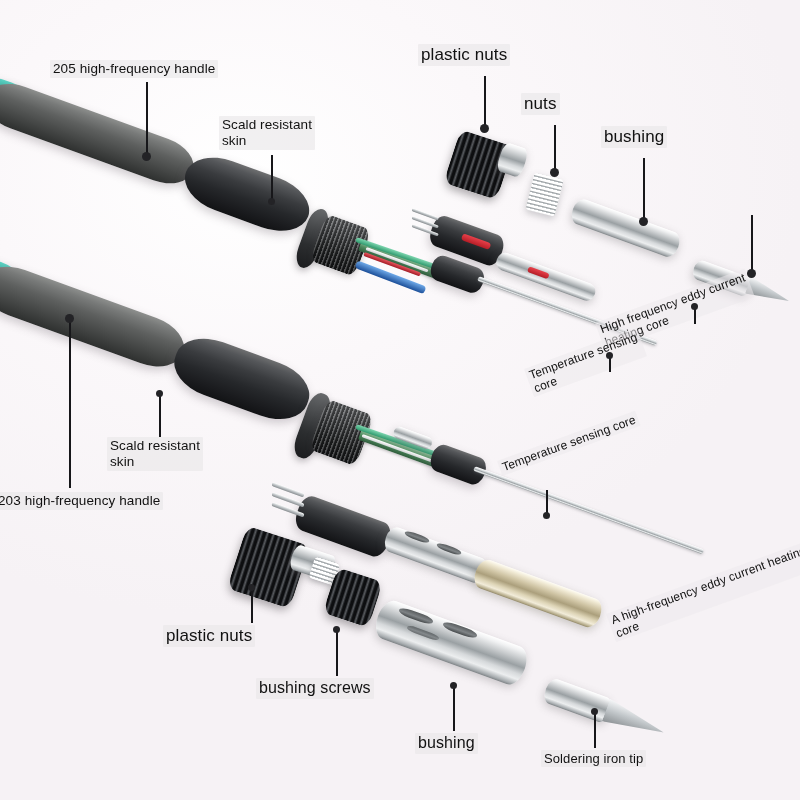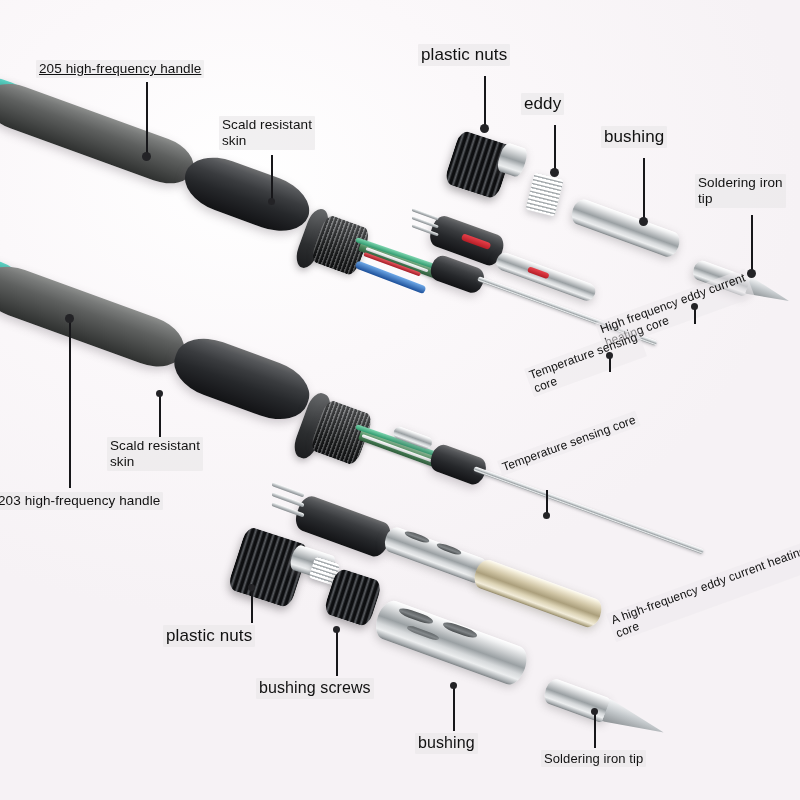--- a/index.html
+++ b/index.html
@@ -218,43 +218,41 @@
   <div class="part steel perf" style="left:378px;top:596px;width:156px;height:40px;transform:rotate(20deg);"></div>
   <div class="slot" style="left:398px;top:612px;width:36px;height:8px;transform:rotate(20deg);"></div>
   <div class="slot" style="left:442px;top:626px;width:36px;height:8px;transform:rotate(20deg);"></div>
   <div class="slot" style="left:406px;top:630px;width:34px;height:6px;transform:rotate(20deg);opacity:.6;"></div>
 
   <div class="part steel" style="left:546px;top:676px;width:68px;height:26px;transform:rotate(20deg);border-radius:8px/12px;"></div>
   <div class="part tipcone" style="left:606px;top:698px;width:62px;height:24px;transform:rotate(20deg);
               background:linear-gradient(to bottom,#f8f9fa,#c4c9cc 45%,#8c9194);
               clip-path:polygon(0 0,0 100%,100% 56%);"></div>
 
-  <div class="lbl" style="left:36px;top:60px;text-decoration:underline;">205 high-frequency handle</div>
+  <div class="lbl" style="left:50px;top:60px;">205 high-frequency handle</div>
   <div class="leader" style="left:146px;top:82px;width:1.7px;height:74px;"></div>
   <div class="dot" style="left:142px;top:152px;"></div>
 
   <div class="lbl" style="left:219px;top:116px;">Scald resistant
 skin</div>
   <div class="leader" style="left:271px;top:155px;width:1.7px;height:47px;"></div>
   <div class="dot sm" style="left:268px;top:198px;"></div>
 
   <div class="lbl big" style="left:418px;top:44px;">plastic nuts</div>
   <div class="leader" style="left:484px;top:76px;width:1.7px;height:52px;"></div>
   <div class="dot" style="left:480px;top:124px;"></div>
 
-  <div class="lbl big" style="left:521px;top:93px;">eddy</div>
+  <div class="lbl big" style="left:521px;top:93px;">nuts</div>
   <div class="leader" style="left:554px;top:125px;width:1.7px;height:47px;"></div>
   <div class="dot" style="left:550px;top:168px;"></div>
 
   <div class="lbl big" style="left:601px;top:126px;">bushing</div>
   <div class="leader" style="left:643px;top:158px;width:1.7px;height:63px;"></div>
   <div class="dot" style="left:639px;top:217px;"></div>
 
-  <div class="lbl" style="left:695px;top:174px;">Soldering iron
-tip</div>
   <div class="leader" style="left:751px;top:215px;width:1.7px;height:58px;"></div>
   <div class="dot" style="left:747px;top:269px;"></div>
 
   <div class="lbl rot" style="left:595px;top:323px;transform:rotate(-20deg);transform-origin:0 0;">High frequency eddy current
 heating core</div>
   <div class="leader" style="left:694px;top:307px;width:1.7px;height:17px;"></div>
   <div class="dot sm" style="left:691px;top:303px;"></div>
 
   <div class="lbl rot" style="left:524px;top:369px;transform:rotate(-20deg);transform-origin:0 0;">Temperature sensing
 core</div>

